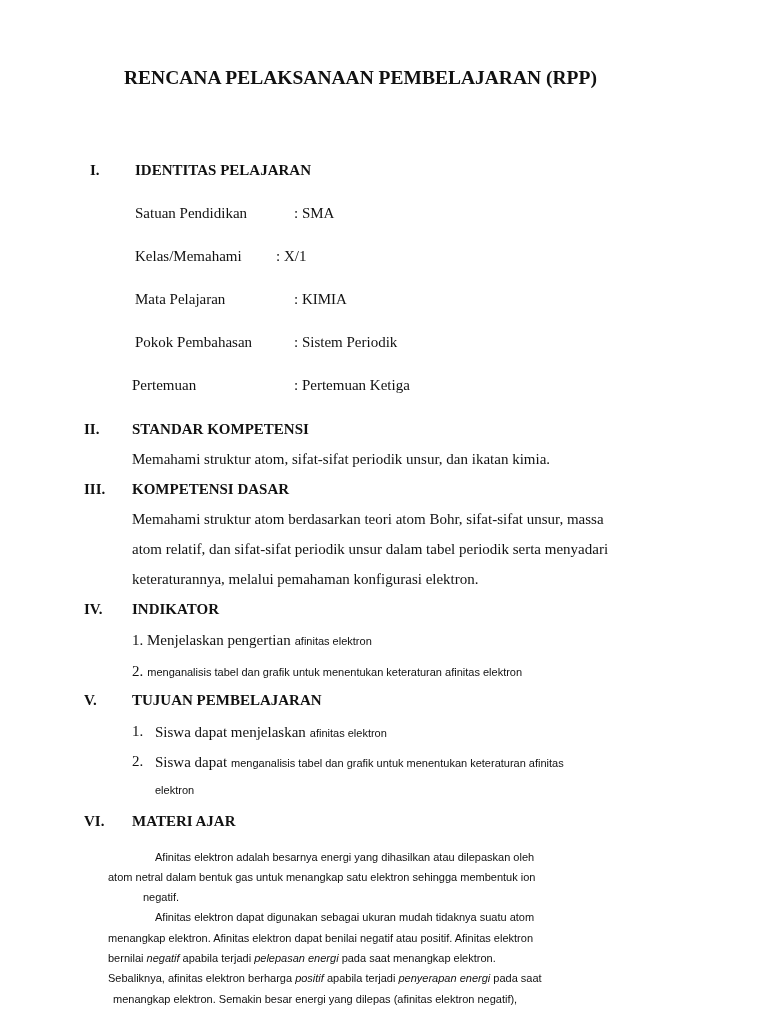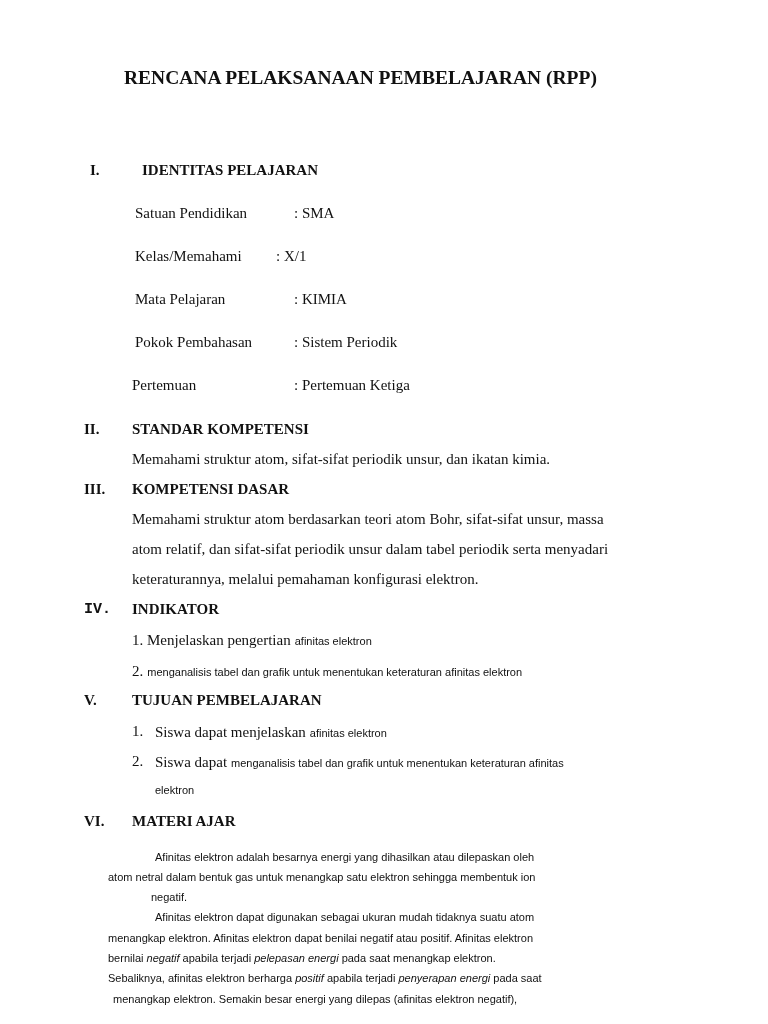--- a/index.html
+++ b/index.html
@@ -12,21 +12,21 @@
   .p { font-family: "Liberation Sans", sans-serif; font-size: 11px; }
   i { font-style: italic; margin-top: 16px; }
 </style>
 </head>
 <body>
 
 <div>
   <div class="abs title">RENCANA PELAKSANAAN PEMBELAJARAN (RPP)</div>
 
   <div class="abs h" style="left:90px;top:162px;">I.</div>
-  <div class="abs h" style="left:135px;top:162px;margin-left:7px;">IDENTITAS PELAJARAN</div>
+  <div class="abs h" style="left:135px;top:162px;">IDENTITAS PELAJARAN</div>
 
   <div class="abs t" style="left:135px;top:205px;">Satuan Pendidikan</div>
   <div class="abs t" style="left:294px;top:205px;">: SMA</div>
   <div class="abs t" style="left:135px;top:248px;">Kelas/Memahami</div>
   <div class="abs t" style="left:276px;top:248px;">: X/1</div>
   <div class="abs t" style="left:135px;top:291px;">Mata Pelajaran</div>
   <div class="abs t" style="left:294px;top:291px;">: KIMIA</div>
   <div class="abs t" style="left:135px;top:334px;">Pokok Pembahasan</div>
   <div class="abs t" style="left:294px;top:334px;">: Sistem Periodik</div>
   <div class="abs t" style="left:132px;top:377px;">Pertemuan</div>
@@ -35,21 +35,21 @@
   <div class="abs h" style="left:84px;top:421px;">II.</div>
   <div class="abs h" style="left:132px;top:421px;">STANDAR KOMPETENSI</div>
   <div class="abs t" style="left:132px;top:451px;">Memahami struktur atom, sifat-sifat periodik unsur, dan ikatan kimia.</div>
 
   <div class="abs h" style="left:84px;top:481px;">III.</div>
   <div class="abs h" style="left:132px;top:481px;">KOMPETENSI DASAR</div>
   <div class="abs t" style="left:132px;top:511px;">Memahami struktur atom berdasarkan teori atom Bohr, sifat-sifat unsur, massa</div>
   <div class="abs t" style="left:132px;top:541px;">atom relatif, dan sifat-sifat periodik unsur dalam tabel periodik serta menyadari</div>
   <div class="abs t" style="left:132px;top:571px;">keteraturannya, melalui pemahaman konfigurasi elektron.</div>
 
-  <div class="abs h" style="left:84px;top:601px;font-family:Liberation Mono, monospace;">IV.</div>
+  <div class="abs h" style="left:84px;top:601px;">IV.</div>
   <div class="abs h" style="left:132px;top:601px;">INDIKATOR</div>
   <div class="abs" style="left:132px;top:631px;">
     <span class="t">1. Menjelaskan pengertian</span>
     <span class="s">afinitas elektron</span>
   </div>
   <div class="abs" style="left:132px;top:662px;">
     <span class="t">2.</span>
     <span class="s">menganalisis tabel dan grafik untuk menentukan keteraturan afinitas elektron</span>
   </div>
 
@@ -65,20 +65,20 @@
     <span class="t">Siswa dapat</span>
     <span class="s">menganalisis tabel dan grafik untuk menentukan keteraturan afinitas</span>
   </div>
   <div class="abs s" style="left:155px;top:784px;">elektron</div>
 
   <div class="abs h" style="left:84px;top:813px;">VI.</div>
   <div class="abs h" style="left:132px;top:813px;">MATERI AJAR</div>
 
   <div class="abs p" style="left:155px;top:851px;">Afinitas elektron adalah besarnya energi yang dihasilkan atau dilepaskan oleh</div>
   <div class="abs p" style="left:108px;top:871px;">atom netral dalam bentuk gas untuk menangkap satu elektron sehingga membentuk ion</div>
-  <div class="abs p" style="left:108px;top:891px;padding-left:43px;">negatif.</div>
+  <div class="abs p" style="left:100px;top:891px;padding-left:43px;">negatif.</div>
 
   <div class="abs p" style="left:155px;top:911px;">Afinitas elektron dapat digunakan sebagai ukuran mudah tidaknya suatu atom</div>
   <div class="abs p" style="left:108px;top:932px;">menangkap elektron. Afinitas elektron dapat benilai negatif atau positif. Afinitas elektron</div>
   <div class="abs p" style="left:108px;top:952px;"><span>bernilai </span><i>negatif</i><span> apabila terjadi </span><i>pelepasan energi</i><span> pada saat menangkap elektron.</span></div>
   <div class="abs p" style="left:108px;top:972px;"><span>Sebaliknya, afinitas elektron berharga </span><i>positif</i><span> apabila terjadi </span><i>penyerapan energi</i><span> pada saat</span></div>
   <div class="abs p" style="left:90px;top:993px;margin-left:23px;">menangkap elektron. Semakin besar energi yang dilepas (afinitas elektron negatif),</div>
 </div>
 
 </body></html>

